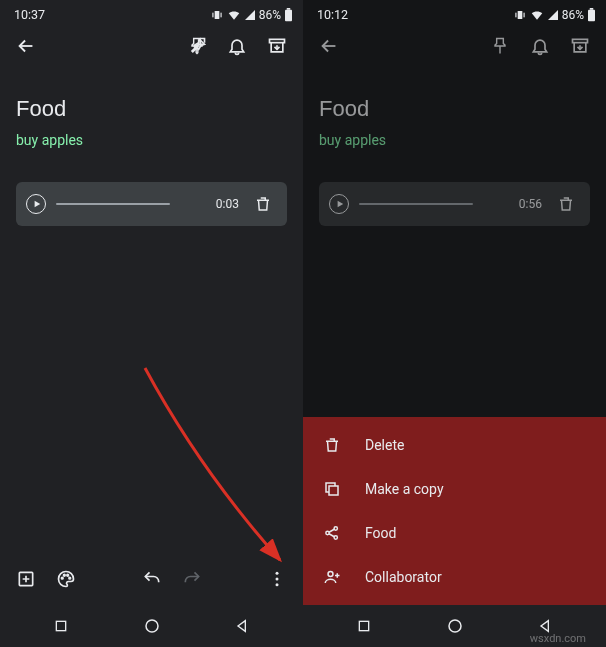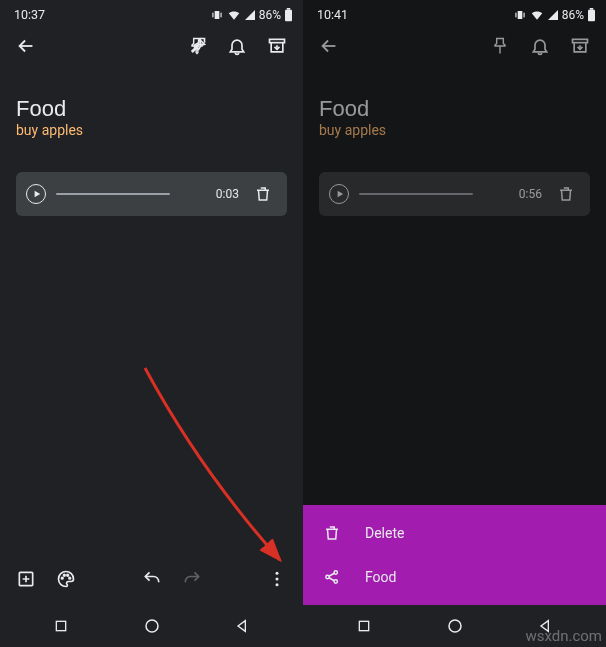--- a/index.html
+++ b/index.html
@@ -62,22 +62,23 @@
     border: none;
     color: #e8eaed;
     font-size: 22px;
     font-weight: 400;
     outline: none;
     width: 100%;
     caret-color: #8ab4f8;
     margin-top: 20px;
   }
   .body-text {
+    margin-top: 10px;
     font-size: 14px;
-    color: #fdba74;
+    color: #86efac;
   }
   
   .audio-chip {
     margin-top: 34px;
     background: #3c4043;
     border-radius: 6px;
     height: 44px;
     display: flex;
     align-items: center;
     padding: 0 10px;
@@ -116,21 +117,21 @@
     display: flex;
     align-items: center;
     justify-content: space-evenly;
     color: #e8eaed;
   }
   .sysnav .navbtn { display:flex; align-items:center; justify-content:center; width:60px; height:40px; }
   
   .bottom-sheet {
     position: absolute;
     left: 0; right: 0; bottom: 42px;
-    background: #a21caf;
+    background: #7f1d1d;
     border-top-left-radius: 0;
     z-index: 5;
     padding: 6px 0 6px 0;
   }
   .sheet-item {
     display: flex;
     align-items: center;
     height: 44px;
     padding: 0 18px;
     gap: 22px;
@@ -140,23 +141,23 @@
   }
   .sheet-item .sicon { width: 22px; display:flex; justify-content:center; }
   
   .arrow-overlay {
     position: absolute;
     z-index: 20;
     pointer-events: none;
   }
   .watermark {
     position: absolute;
-    right: 4px;
+    right: 20px;
     bottom: 2px;
-    font-size: 15px;
+    font-size: 11px;
     color: rgba(255,255,255,0.35);
     z-index: 30;
   }
 </style>
 </head>
 <body>
 
 <div class="phone">
   <div class="status-bar">
     <span>10:37</span>
@@ -290,21 +291,21 @@
     <div class="navbtn">
       <svg width="16" height="16" viewBox="0 0 24 24" fill="none" stroke="currentColor" stroke-width="2">
           <path d="M17 4v16L6 12 17 4z"></path>
         </svg>
     </div>
   </div>
 </div>
 
 <div class="phone dimmed">
   <div class="status-bar" style="z-index:3;position:relative">
-    <span>10:41</span>
+    <span>10:12</span>
     <div class="status-right">
       <svg width="14" height="14" viewBox="0 0 24 24" fill="currentColor">
           <rect x="8" y="5" width="8" height="14" rx="1"></rect>
           <rect x="4" y="8" width="2" height="8"></rect>
           <rect x="18" y="8" width="2" height="8"></rect>
         </svg>
       <svg width="14" height="14" viewBox="0 0 24 24" fill="currentColor">
           <path d="M12 20l9-11c-5-4-13-4-18 0l9 11z"></path>
         </svg>
       <svg width="12" height="12" viewBox="0 0 24 24" fill="currentColor">
@@ -376,27 +377,46 @@
             <path d="M4 7h16"></path>
             <path d="M9 4h6v3"></path>
             <path d="M6 7l1 13h10l1-13"></path>
           </svg>
         </span>
       <span>Delete</span>
     </div>
     <div class="sheet-item">
       <span class="sicon">
           <svg width="18" height="18" viewBox="0 0 24 24" fill="none" stroke="currentColor" stroke-width="2">
+            <rect x="8" y="8" width="12" height="12"></rect>
+            <path d="M16 8V4H4v12h4"></path>
+          </svg>
+        </span>
+      <span>Make a copy</span>
+    </div>
+    <div class="sheet-item">
+      <span class="sicon">
+          <svg width="18" height="18" viewBox="0 0 24 24" fill="none" stroke="currentColor" stroke-width="2">
             <circle cx="6" cy="12" r="2.2"></circle>
             <circle cx="17" cy="6" r="2.2"></circle>
             <circle cx="17" cy="18" r="2.2"></circle>
             <path d="M8 11l7-4M8 13l7 4"></path>
           </svg>
         </span>
       <span>Food</span>
+    </div>
+    <div class="sheet-item">
+      <span class="sicon">
+          <svg width="18" height="18" viewBox="0 0 24 24" fill="none" stroke="currentColor" stroke-width="2">
+            <circle cx="10" cy="8" r="3.3"></circle>
+            <path d="M3 20c0-3 3.5-5 7-5s7 2 7 5"></path>
+            <path d="M19 7v6M16 10h6"></path>
+          </svg>
+        </span>
+      <span>Collaborator</span>
     </div>
   </div>
 
   <div class="sysnav" style="z-index:6;position:relative;background:#202124">
     <div class="navbtn">
       <svg width="16" height="16" viewBox="0 0 24 24" fill="none" stroke="currentColor" stroke-width="2">
           <rect x="5" y="5" width="14" height="14"></rect>
         </svg>
     </div>
     <div class="navbtn">

